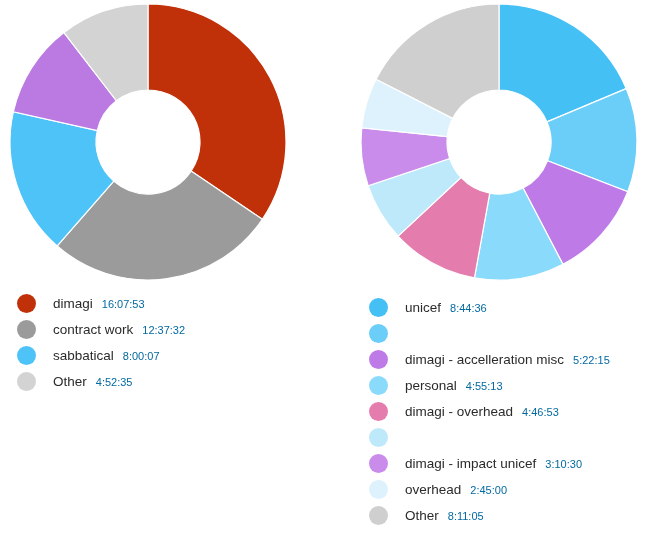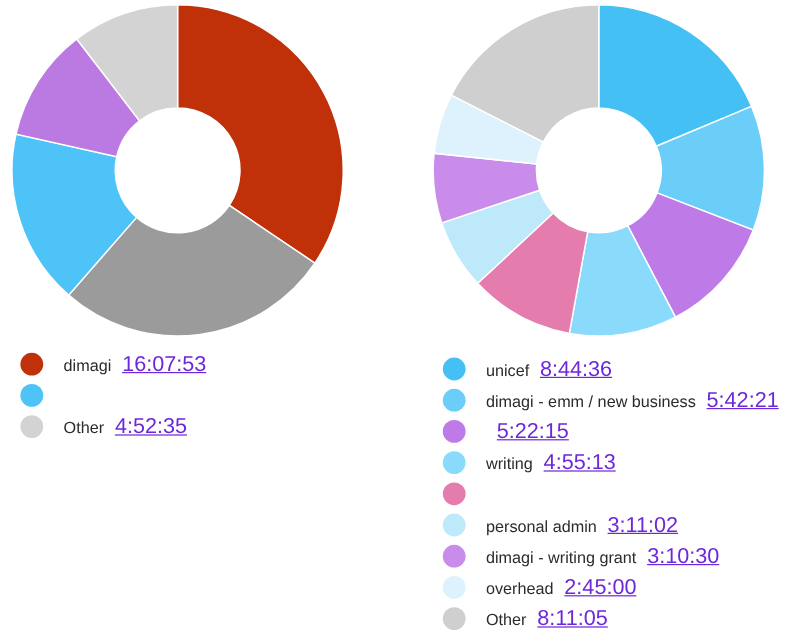--- a/index.html
+++ b/index.html
@@ -64,24 +64,23 @@
     display: flex;
     align-items: baseline;
     text-align: center;
   }
   .legend-label {
     font-size: 13.5px;
     color: #2b2b2b;
     font-weight: 500;
   }
   .legend-value {
-    font-size: 18px;
-    color: #6d28d9;
+    font-size: 11px;
+    color: #0369a1;
     margin-left: 9px;
-    text-decoration: underline;
   }
 </style>
 </head>
 <body>
 
 <div class="board">
 
   <div class="panel panel-left">
     <div class="donut-wrap">
       <svg class="donut-svg" id="donut-0" width="290" height="278" viewBox="0 0 290 278">
@@ -94,21 +93,32 @@
     </div>
     <div class="legend" id="legend-0">
         <div class="legend-row">
           <span class="swatch" style="background: rgb(193, 49, 9);"></span>
           <span class="legend-text">
             <span class="legend-label">dimagi</span>
             <span class="legend-value">16:07:53</span>
           </span>
         </div>
         <div class="legend-row">
+          <span class="swatch" style="background: rgb(155, 155, 155);"></span>
+          <span class="legend-text">
+            <span class="legend-label">contract work</span>
+            <span class="legend-value">12:37:32</span>
+          </span>
+        </div>
+        <div class="legend-row">
           <span class="swatch" style="background: rgb(78, 195, 248);"></span>
+          <span class="legend-text">
+            <span class="legend-label">sabbatical</span>
+            <span class="legend-value">8:00:07</span>
+          </span>
         </div>
         <div class="legend-row">
           <span class="swatch" style="background: rgb(211, 211, 211);"></span>
           <span class="legend-text">
             <span class="legend-label">Other</span>
             <span class="legend-value">4:52:35</span>
           </span>
         </div>
       </div>
   </div>
@@ -130,52 +140,49 @@
     <div class="legend" id="legend-1">
         <div class="legend-row">
           <span class="swatch" style="background: rgb(69, 192, 245);"></span>
           <span class="legend-text">
             <span class="legend-label">unicef</span>
             <span class="legend-value">8:44:36</span>
           </span>
         </div>
         <div class="legend-row">
           <span class="swatch" style="background: rgb(107, 206, 248);"></span>
-          <span class="legend-text">
-            <span class="legend-label">dimagi - emm / new business</span>
-            <span class="legend-value">5:42:21</span>
-          </span>
         </div>
         <div class="legend-row">
           <span class="swatch" style="background: rgb(190, 123, 232);"></span>
           <span class="legend-text">
+            <span class="legend-label">dimagi - accelleration misc</span>
             <span class="legend-value">5:22:15</span>
           </span>
         </div>
         <div class="legend-row">
           <span class="swatch" style="background: rgb(138, 219, 251);"></span>
           <span class="legend-text">
-            <span class="legend-label">writing</span>
+            <span class="legend-label">personal</span>
             <span class="legend-value">4:55:13</span>
           </span>
         </div>
         <div class="legend-row">
           <span class="swatch" style="background: rgb(229, 124, 174);"></span>
+          <span class="legend-text">
+            <span class="legend-label">dimagi - overhead</span>
+            <span class="legend-value">4:46:53</span>
+          </span>
         </div>
         <div class="legend-row">
           <span class="swatch" style="background: rgb(190, 233, 251);"></span>
-          <span class="legend-text">
-            <span class="legend-label">personal admin</span>
-            <span class="legend-value">3:11:02</span>
-          </span>
         </div>
         <div class="legend-row">
           <span class="swatch" style="background: rgb(201, 140, 235);"></span>
           <span class="legend-text">
-            <span class="legend-label">dimagi - writing grant</span>
+            <span class="legend-label">dimagi - impact unicef</span>
             <span class="legend-value">3:10:30</span>
           </span>
         </div>
         <div class="legend-row">
           <span class="swatch" style="background: rgb(221, 242, 253);"></span>
           <span class="legend-text">
             <span class="legend-label">overhead</span>
             <span class="legend-value">2:45:00</span>
           </span>
         </div>

